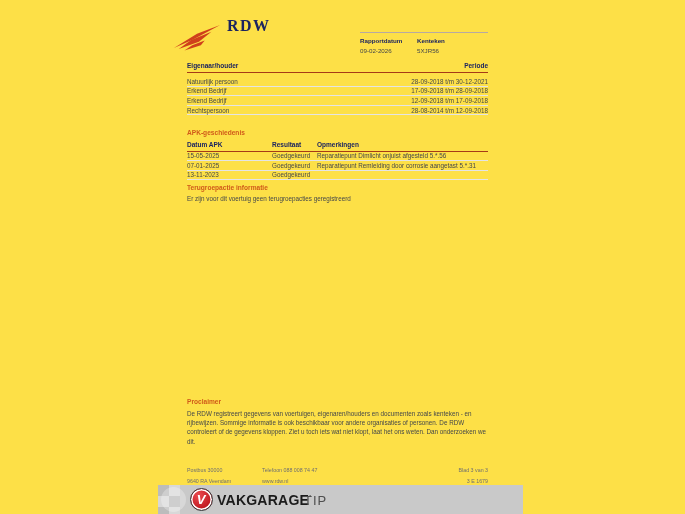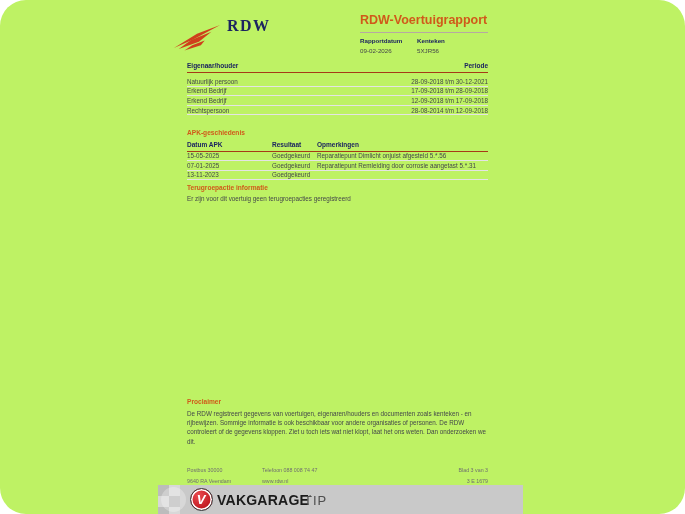--- a/index.html
+++ b/index.html
@@ -5,21 +5,21 @@
   :root{
     --orange:#d05a1a; --rule:#a63a17; --navy:#1c2460; --text:#44474a;
     --muted:#6f6f6f; --border:#e4e4e4; --banner_bg:#c9c9c9;
     --checker_light:#d8d8d8; --checker_dark:#bcbcbc;
     --logo_red:#c01820; --logo_orange:#cf3f1c; --brand_dark:#1b1b1b; --tip_gray:#4f4f4f;
   }
   *{margin:0;padding:0;box-sizing:border-box;}
   html,body{background:#fff;}
   body{font-family:"Liberation Sans",sans-serif;}
   .canvas{position:relative;width:685px;height:514px;background:#fff;overflow:hidden;}
-  .page{position:absolute;inset:0;background:#bef264;border-radius:26px;}
+  .page{position:absolute;inset:0;background:#fde047;}
 
   
   .logo-svg{position:absolute;left:172px;top:24px;width:50px;height:27px;}
   .wordmark{position:absolute;left:227px;top:17px;font-family:"Liberation Serif",serif;
     font-weight:700;font-size:16px;letter-spacing:1.5px;color:var(--navy);}
   .doc-title{position:absolute;left:360px;top:13px;font-size:12.5px;font-weight:700;color:var(--orange);}
   .title-rule{position:absolute;left:360px;top:32px;width:128px;height:1px;background:#b7a9a2;}
   .meta{position:absolute;left:360px;top:37px;display:flex;}
   .meta-col1{width:57px;}
   .meta .lbl{font-size:6.2px;font-weight:700;color:var(--navy);}
@@ -83,21 +83,20 @@
 <div class="canvas">
   <div class="page">
 
     <svg class="logo-svg" viewBox="0 0 100 56" preserveAspectRatio="xMidYMid meet">
       <polygon points="98,2 50,20 2,50 42,32" fill="var(--logo_orange)"></polygon>
       <polygon points="80,16 38,33 12,52 54,37" fill="var(--logo_orange)"></polygon>
       <polygon points="66,34 40,44 24,55 58,44" fill="var(--logo_orange)"></polygon>
     </svg>
     <div class="wordmark">RDW</div>
 
-    <div class="doc-title">RDW-Voertuigrapport</div>
     <div class="title-rule"></div>
 
     <div class="meta">
       <div class="meta-col1">
         <div class="lbl">Rapportdatum</div>
         <div class="val">09-02-2026</div>
       </div>
       <div>
         <div class="lbl">Kenteken</div>
         <div class="val">5XJR56</div>

